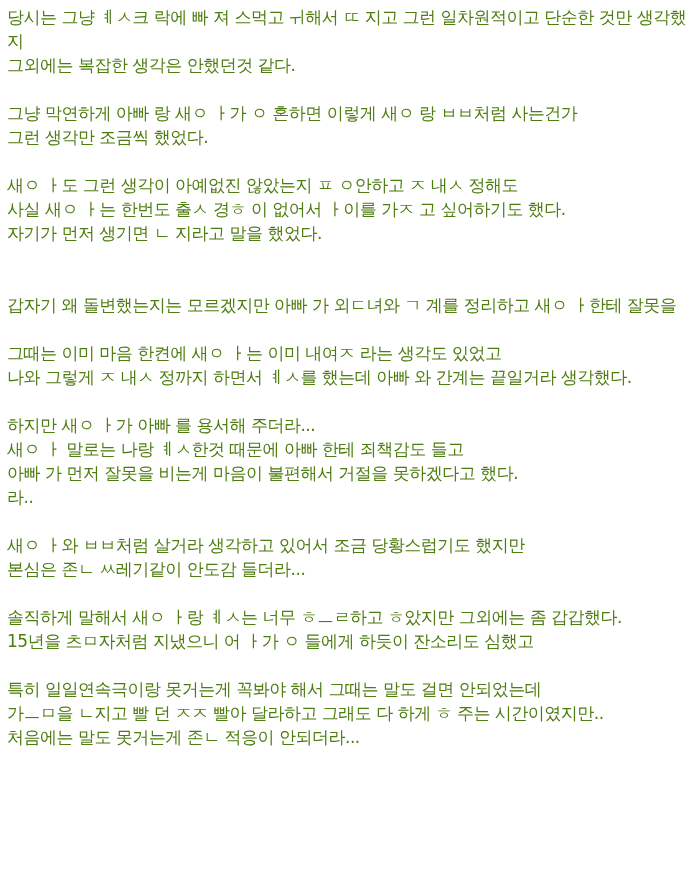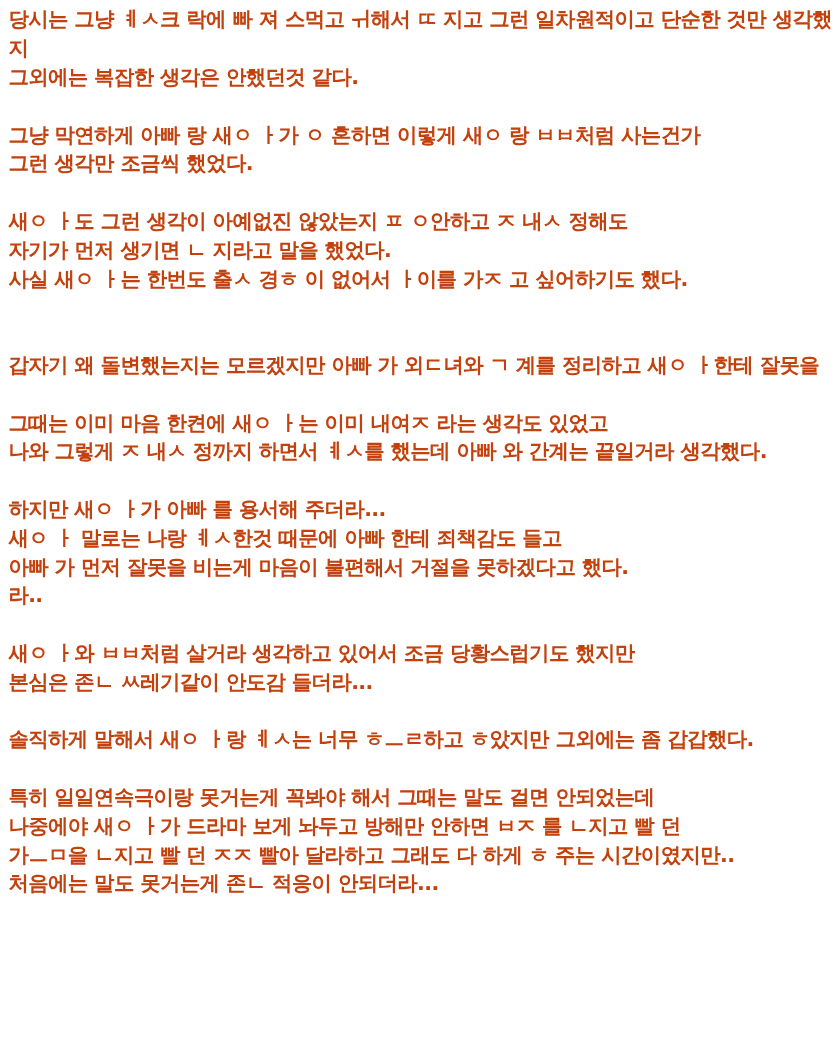--- a/index.html
+++ b/index.html
@@ -11,24 +11,23 @@
     position: relative;
     width: 698px;
     height: 873px;
     background: #ffffff;
     overflow: hidden;
     box-sizing: border-box;
     padding: 5px 6px 0 7px;
   }
   .post-body {
     font-family: "DejaVu Sans", "Liberation Sans", sans-serif;
-    color: #c2410c;
+    color: #4d7c0f;
     font-size: 17px;
     letter-spacing: -0.5px;
-    font-weight: bold;
   }
   .line {
     min-height: 24px;
     line-height: 24px;
     white-space: pre;
     overflow: hidden;
   }
 </style>
 </head>
 <body>
@@ -36,37 +35,37 @@
 <div class="page">
   <div class="post-body">
       <div class="line">당시는 그냥 ㅖㅅ크 락에 빠 져 스먹고 ㅟ해서 ㄸ 지고 그런 일차원적이고 단순한 것만 생각했</div>
       <div class="line">지</div>
       <div class="line">그외에는 복잡한 생각은 안했던것 같다.</div>
       <div class="line"></div>
       <div class="line">그냥 막연하게 아빠 랑 새ㅇ ㅏ가 ㅇ 혼하면 이렇게 새ㅇ 랑 ㅂㅂ처럼 사는건가</div>
       <div class="line">그런 생각만 조금씩 했었다.</div>
       <div class="line"></div>
       <div class="line">새ㅇ ㅏ도 그런 생각이 아예없진 않았는지 ㅍ ㅇ안하고 ㅈ 내ㅅ 정해도</div>
+      <div class="line">사실 새ㅇ ㅏ는 한번도 출ㅅ 경ㅎ 이 없어서 ㅏ이를 가ㅈ 고 싶어하기도 했다.</div>
       <div class="line">자기가 먼저 생기면 ㄴ 지라고 말을 했었다.</div>
-      <div class="line">사실 새ㅇ ㅏ는 한번도 출ㅅ 경ㅎ 이 없어서 ㅏ이를 가ㅈ 고 싶어하기도 했다.</div>
       <div class="line"></div>
       <div class="line"></div>
       <div class="line">갑자기 왜 돌변했는지는 모르겠지만 아빠 가 외ㄷ녀와 ㄱ 계를 정리하고 새ㅇ ㅏ한테 잘못을</div>
       <div class="line"></div>
       <div class="line">그때는 이미 마음 한켠에 새ㅇ ㅏ는 이미 내여ㅈ 라는 생각도 있었고</div>
       <div class="line">나와 그렇게 ㅈ 내ㅅ 정까지 하면서 ㅖㅅ를 했는데 아빠 와 간계는 끝일거라 생각했다.</div>
       <div class="line"></div>
       <div class="line">하지만 새ㅇ ㅏ가 아빠 를 용서해 주더라...</div>
       <div class="line">새ㅇ ㅏ 말로는 나랑 ㅖㅅ한것 때문에 아빠 한테 죄책감도 들고</div>
       <div class="line">아빠 가 먼저 잘못을 비는게 마음이 불편해서 거절을 못하겠다고 했다.</div>
       <div class="line">라..</div>
       <div class="line"></div>
       <div class="line">새ㅇ ㅏ와 ㅂㅂ처럼 살거라 생각하고 있어서 조금 당황스럽기도 했지만</div>
       <div class="line">본심은 존ㄴ ㅆ레기같이 안도감 들더라...</div>
       <div class="line"></div>
       <div class="line">솔직하게 말해서 새ㅇ ㅏ랑 ㅖㅅ는 너무 ㅎㅡㄹ하고 ㅎ았지만 그외에는 좀 갑갑했다.</div>
+      <div class="line">15년을 츠ㅁ자처럼 지냈으니 어 ㅏ가 ㅇ 들에게 하듯이 잔소리도 심했고</div>
       <div class="line"></div>
       <div class="line">특히 일일연속극이랑 못거는게 꼭봐야 해서 그때는 말도 걸면 안되었는데</div>
-      <div class="line">나중에야 새ㅇ ㅏ가 드라마 보게 놔두고 방해만 안하면 ㅂㅈ 를 ㄴ지고 빨 던</div>
       <div class="line">가ㅡㅁ을 ㄴ지고 빨 던 ㅈㅈ 빨아 달라하고 그래도 다 하게 ㅎ 주는 시간이였지만..</div>
       <div class="line">처음에는 말도 못거는게 존ㄴ 적응이 안되더라...</div>
     </div>
 </div>
 
 </body></html>

